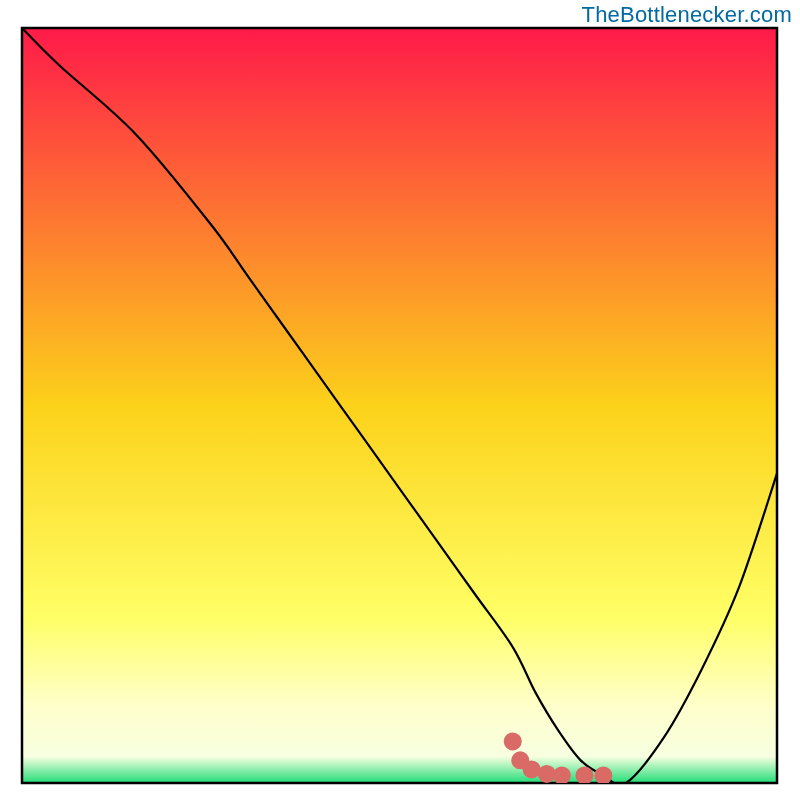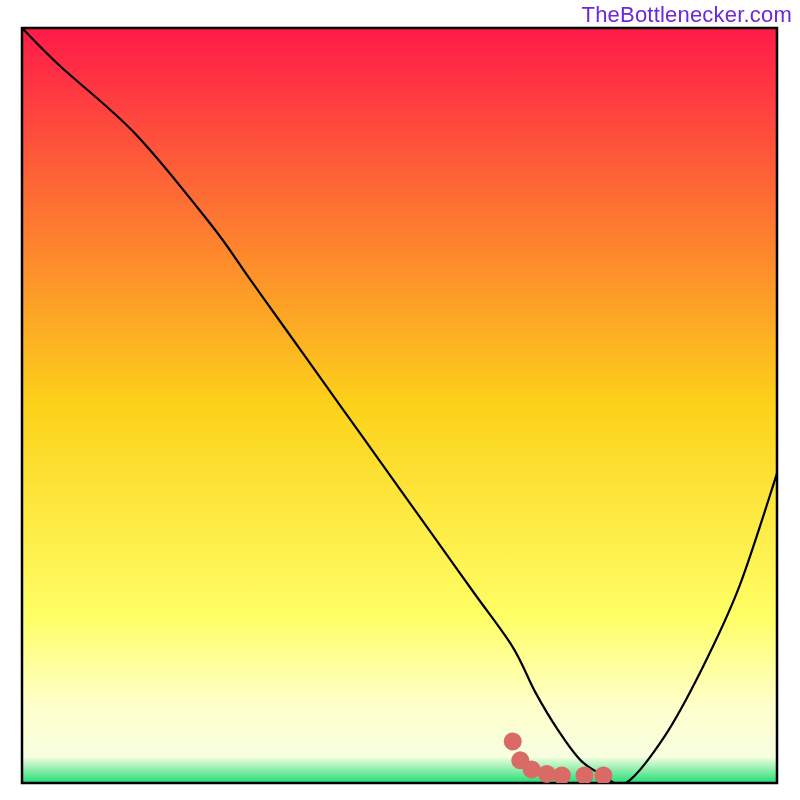--- a/index.html
+++ b/index.html
@@ -13,21 +13,21 @@
   }
   .wrap {
     position: relative;
     width: 800px;
     height: 800px;
   }
   .attribution {
     position: absolute;
     top: 2px;
     right: 8px;
-    color: #6d28d9;
+    color: #0369a1;
     font-size: 22px;
     letter-spacing: 0.2px;
     z-index: 10;
   }
   svg.chart {
     position: absolute;
     left: 0;
     top: 0;
     width: 800px;
     height: 800px;

